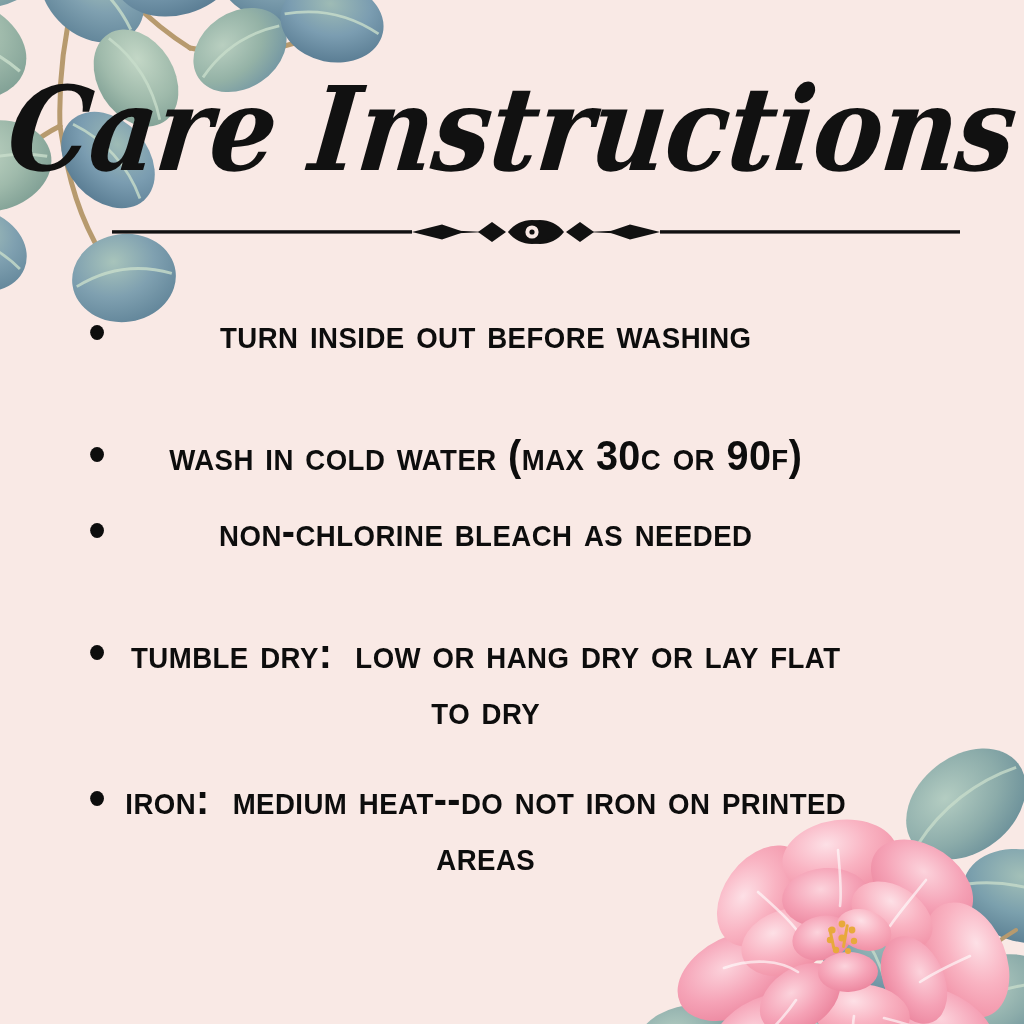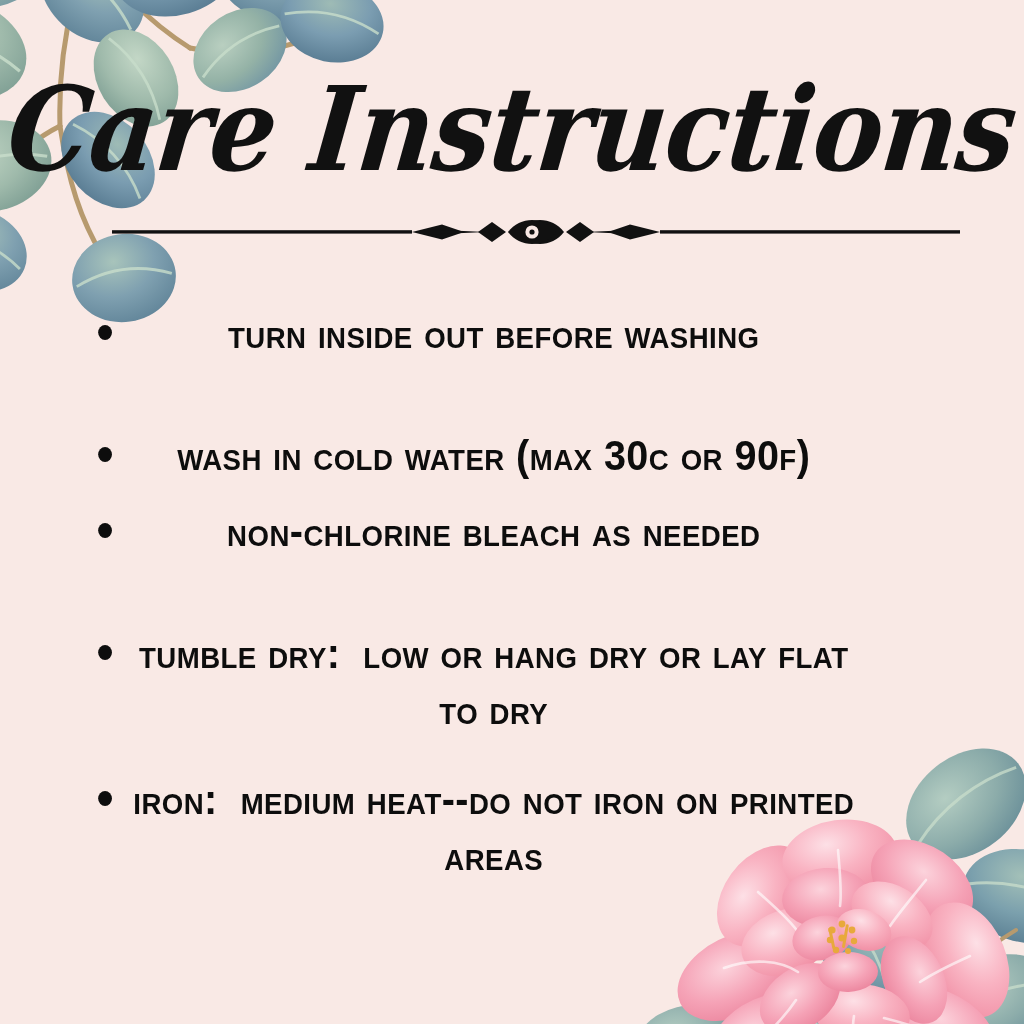--- a/index.html
+++ b/index.html
@@ -50,21 +50,21 @@
     position: absolute;
     left: 112px;
     top: 214px;
     width: 848px;
     height: 36px;
   }
 
   
   #instructions {
     position: absolute;
-    left: 8px;
+    left: 0;
     top: 305px;
     width: 920px;
   }
   .care-item {
     position: relative;
     display: block;
     margin: 0;
     padding: 0 40px 0 96px;
     text-align: center;
     color: #0d0d0d;

